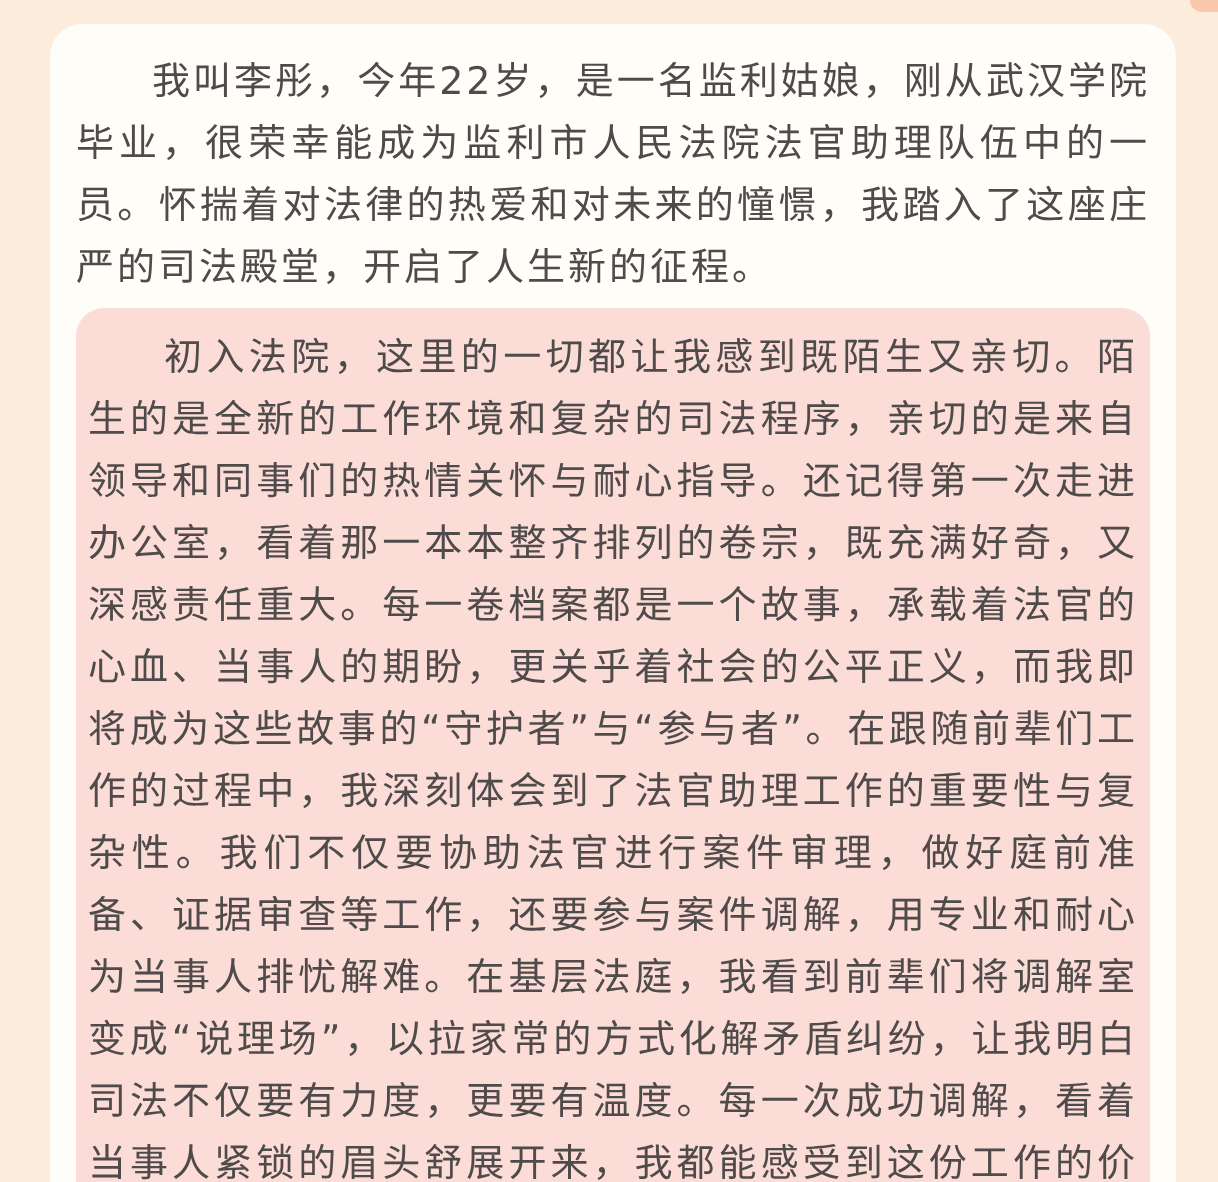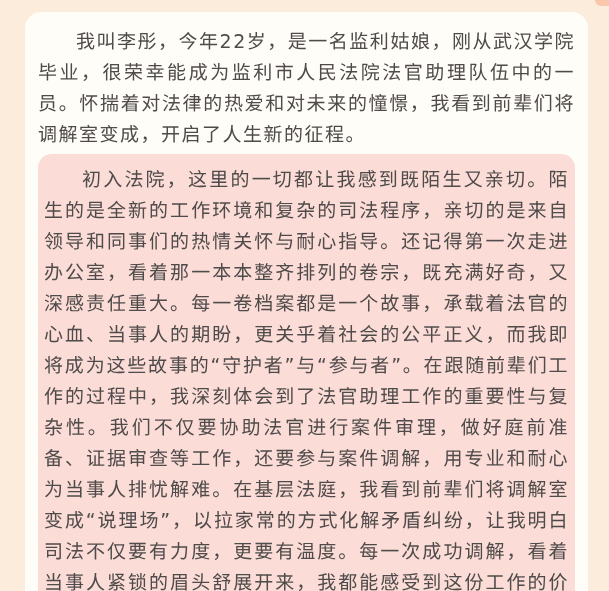--- a/index.html
+++ b/index.html
@@ -57,18 +57,18 @@
     border-radius: 14px;
     padding: 10px 6px 17px 6px;
   }
 </style>
 </head>
 <body>
 
 <div class="corner-deco"></div>
 
 <article class="article-card">
-  <p class="para intro-para">我叫李彤，今年22岁，是一名监利姑娘，刚从武汉学院毕业，很荣幸能成为监利市人民法院法官助理队伍中的一员。怀揣着对法律的热爱和对未来的憧憬，我看到前辈们将调解室变成，开启了人生新的征程。</p>
+  <p class="para intro-para">我叫李彤，今年22岁，是一名监利姑娘，刚从武汉学院毕业，很荣幸能成为监利市人民法院法官助理队伍中的一员。怀揣着对法律的热爱和对未来的憧憬，我踏入了这座庄严的司法殿堂，开启了人生新的征程。</p>
 
   <section class="highlight-box">
     <p class="para">初入法院，这里的一切都让我感到既陌生又亲切。陌生的是全新的工作环境和复杂的司法程序，亲切的是来自领导和同事们的热情关怀与耐心指导。还记得第一次走进办公室，看着那一本本整齐排列的卷宗，既充满好奇，又深感责任重大。每一卷档案都是一个故事，承载着法官的心血、当事人的期盼，更关乎着社会的公平正义，而我即将成为这些故事的“守护者”与“参与者”。在跟随前辈们工作的过程中，我深刻体会到了法官助理工作的重要性与复杂性。我们不仅要协助法官进行案件审理，做好庭前准备、证据审查等工作，还要参与案件调解，用专业和耐心为当事人排忧解难。在基层法庭，我看到前辈们将调解室变成“说理场”，以拉家常的方式化解矛盾纠纷，让我明白司法不仅要有力度，更要有温度。每一次成功调解，看着当事人紧锁的眉头舒展开来，我都能感受到这份工作的价值与意义。</p>
   </section>
 </article>
 
 </body></html>

